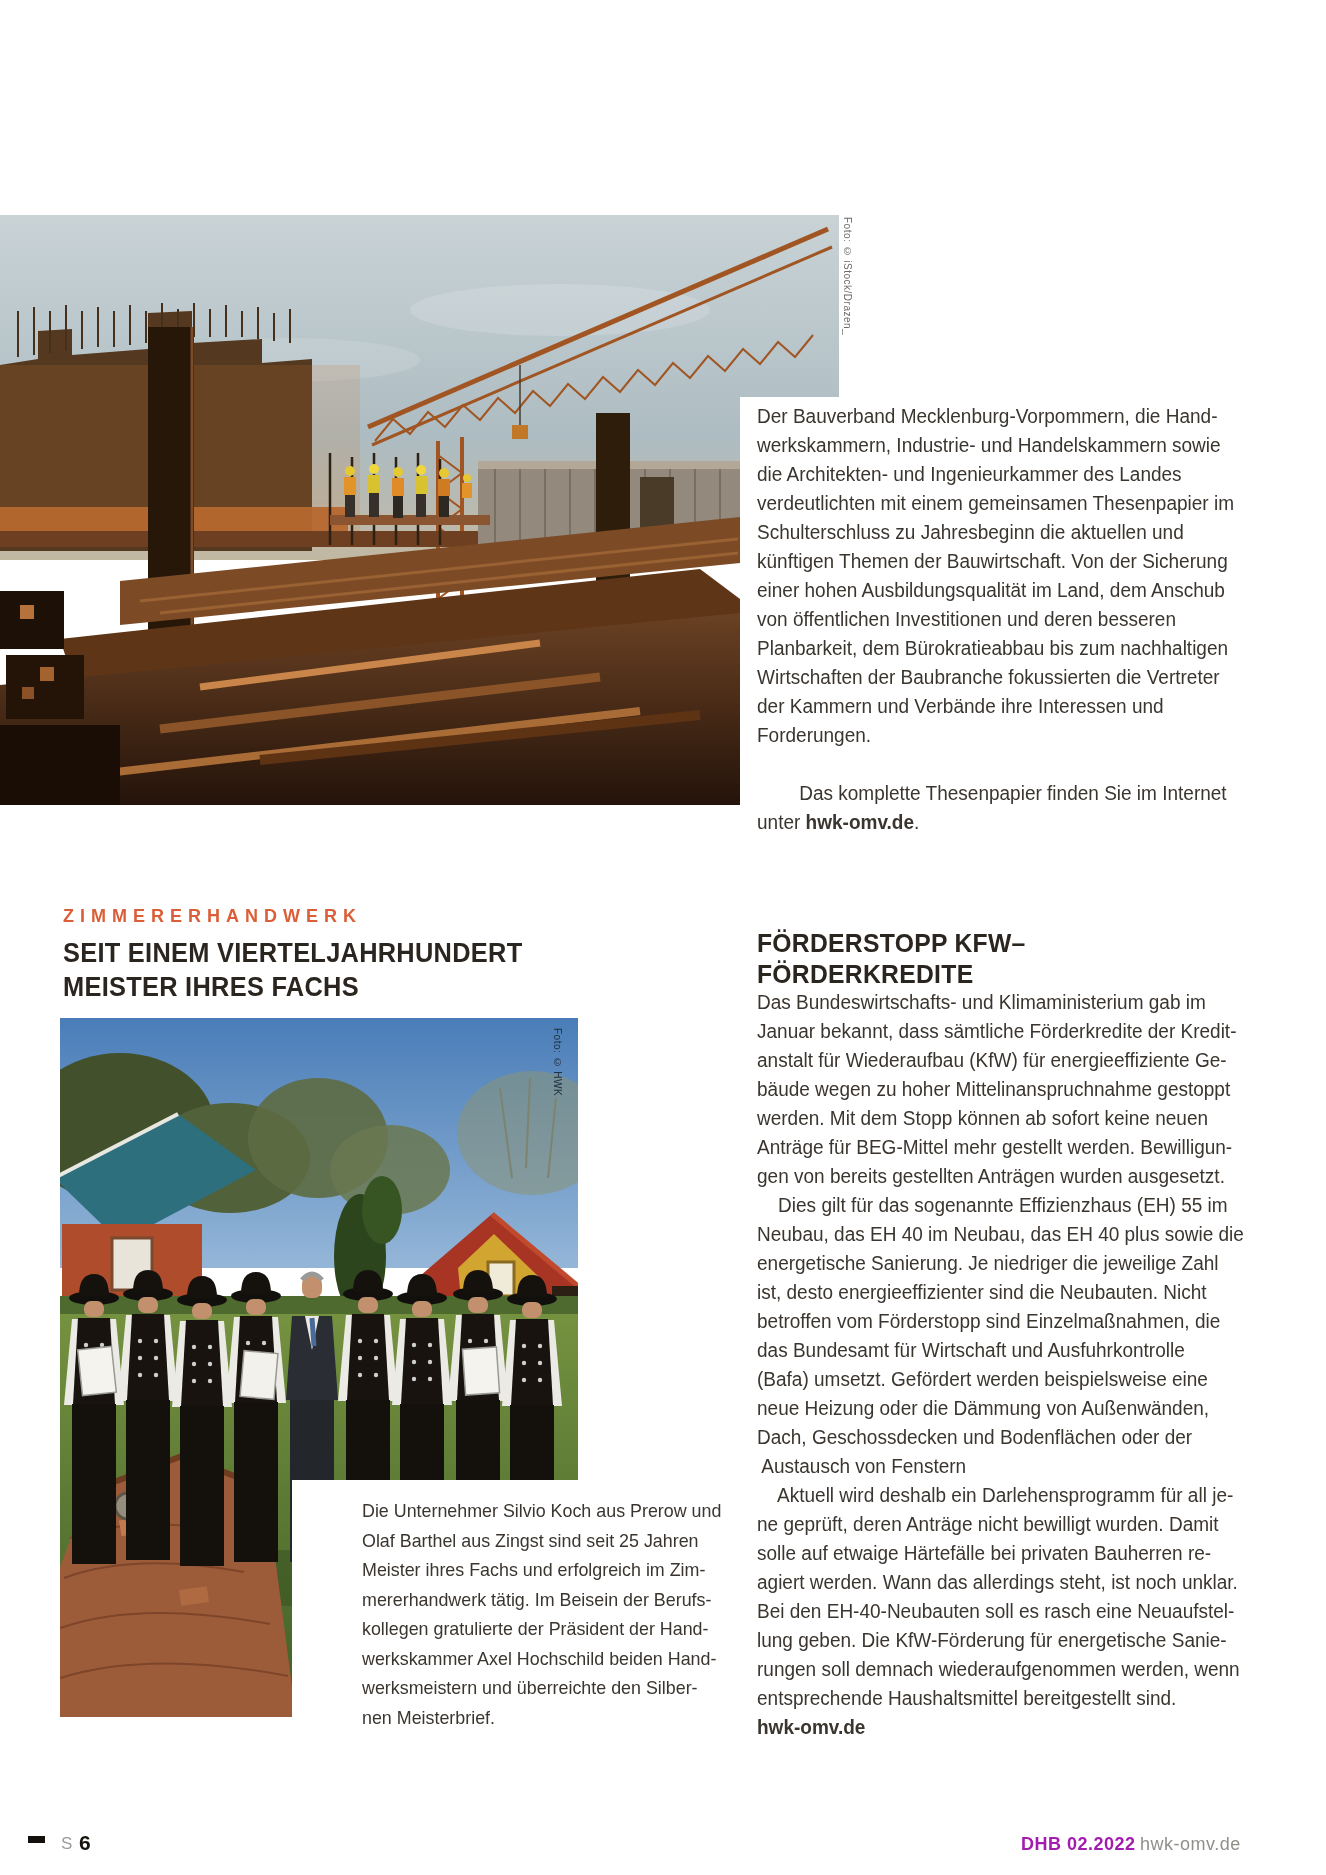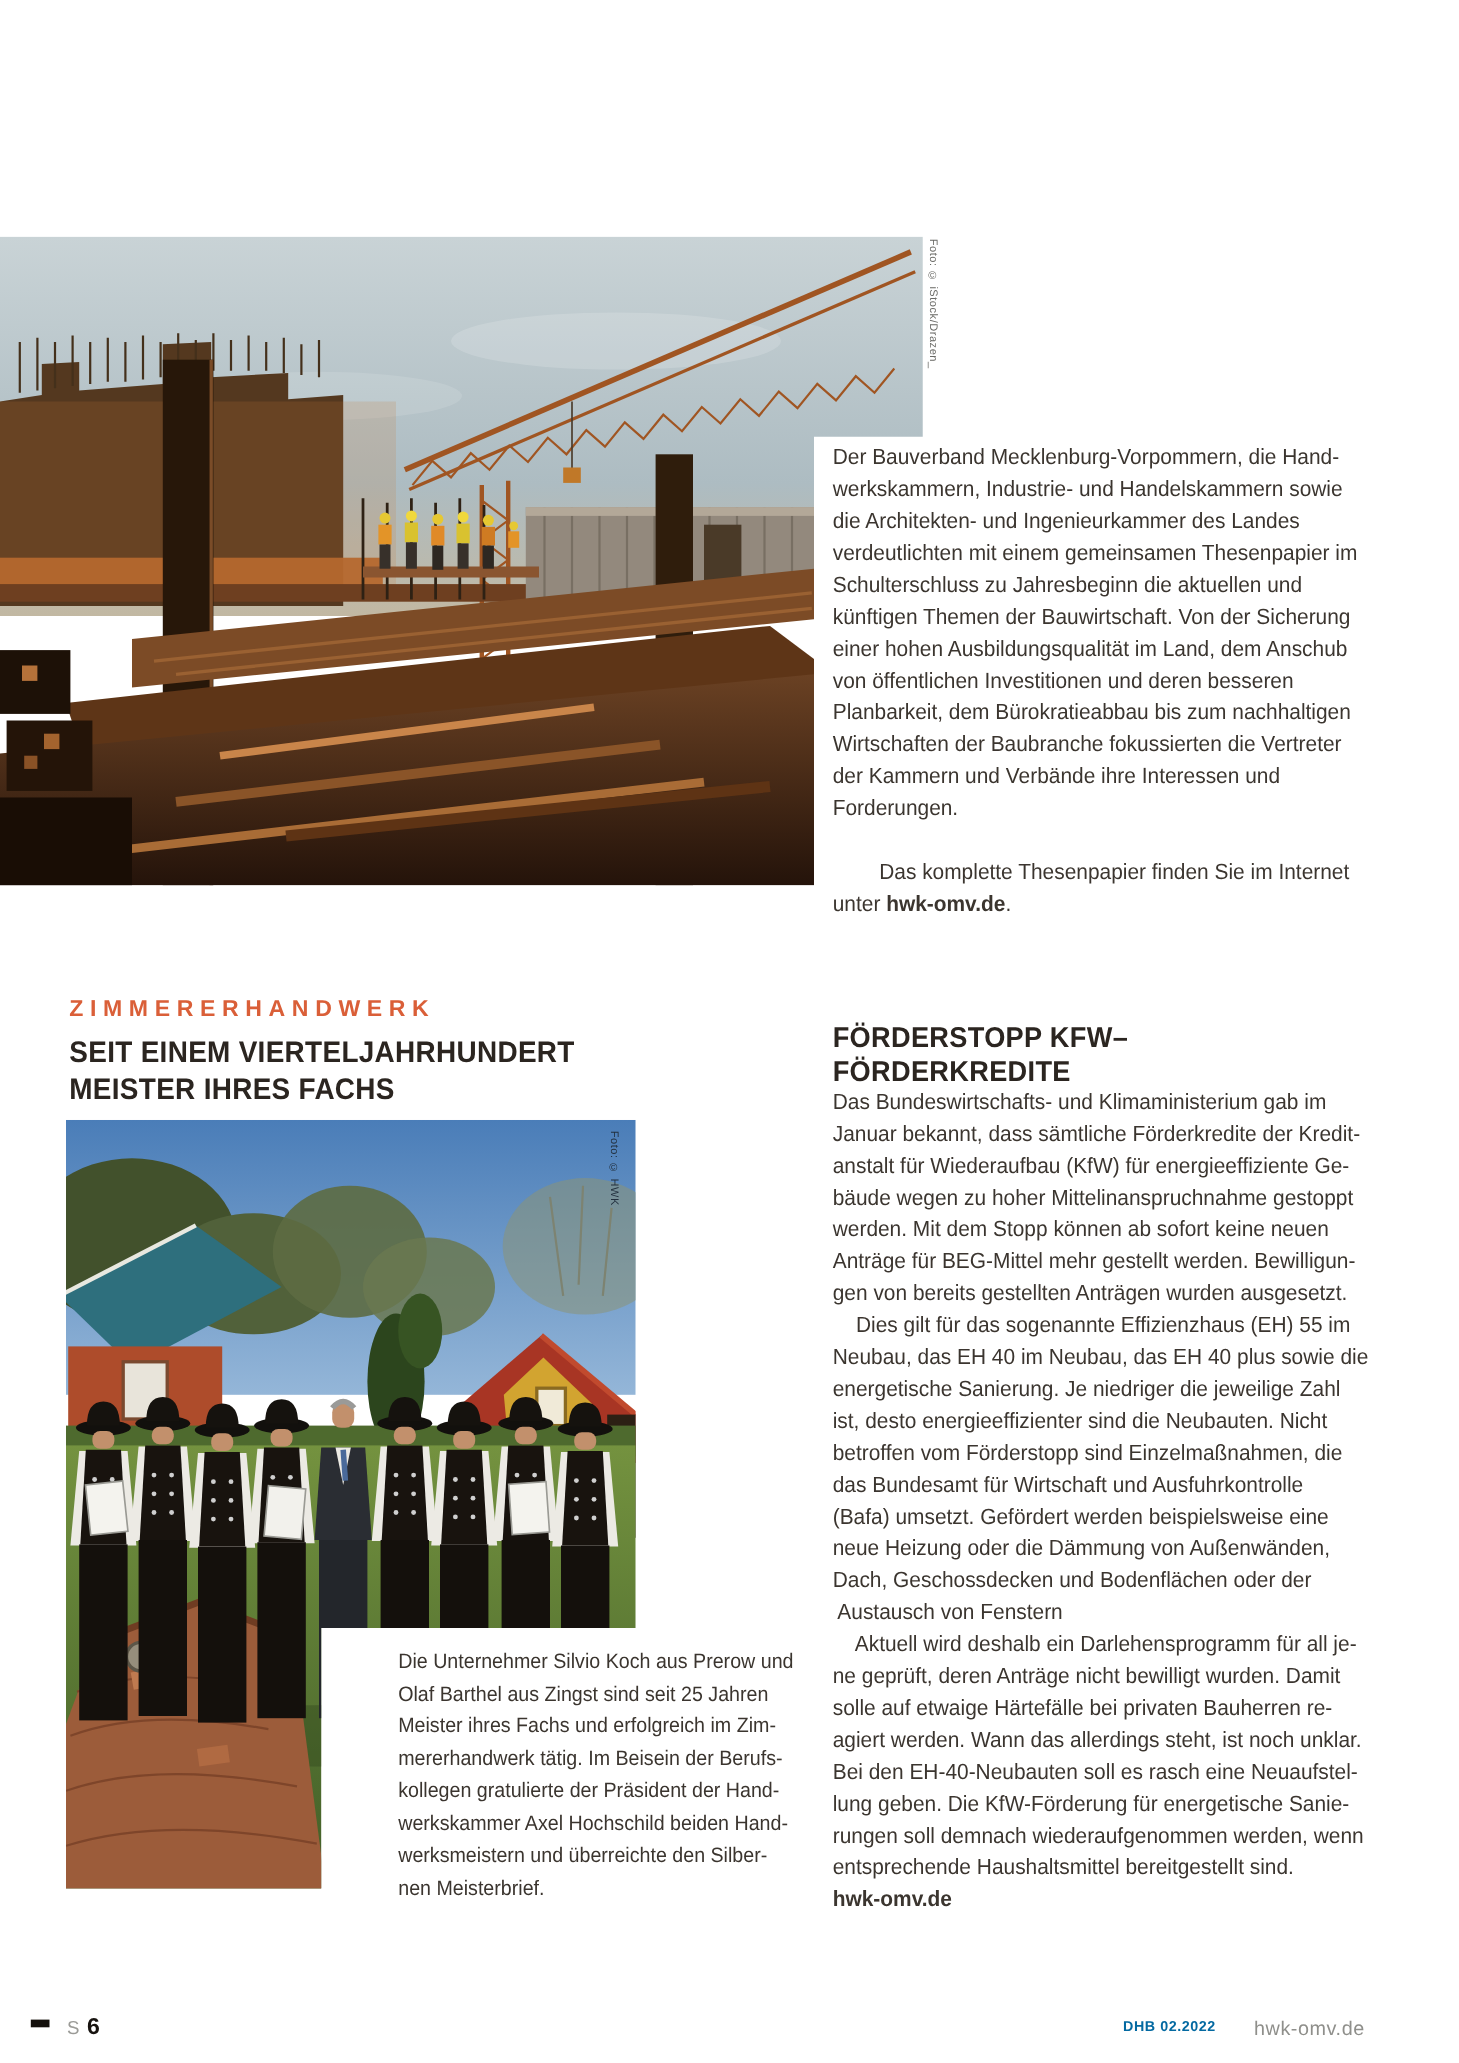--- a/index.html
+++ b/index.html
@@ -1,32 +1,32 @@
 <!DOCTYPE html>
 <html><head>
 <meta charset="utf-8">
 <style>
   html,body{margin:0;padding:0;background:#ffffff;}
   .page{position:relative;width:1326px;height:1875px;background:#ffffff;overflow:hidden;
         font-family:"Liberation Sans", sans-serif;color:#3b352f;}
   .abs{position:absolute;}
   .pre{white-space:pre;}
-  .kicker{font-weight:bold;color:#da5f38;font-size:21px;letter-spacing:5px;}
+  .kicker{font-weight:bold;color:#da5f38;font-size:18px;letter-spacing:5px;}
   .title{font-weight:bold;color:#2b2520;font-size:27px;line-height:33px;letter-spacing:0.3px;
          transform:scaleX(.94);transform-origin:left top;white-space:pre;}
   .title-sm{font-weight:bold;color:#2b2520;font-size:26px;line-height:31px;letter-spacing:0.3px;
          transform:scaleX(.95);transform-origin:left top;white-space:pre;}
   .body{font-size:20px;line-height:29px;color:#3b352f;transform:scaleX(.95);transform-origin:left top;}
   .caption{font-size:19px;line-height:29.5px;color:#3b352f;transform:scaleX(.94);transform-origin:left top;}
   .b{font-weight:bold;}
   .credit{font-size:10px;letter-spacing:0.5px;color:#6a6a66;writing-mode:vertical-rl;}
   .credit-dark{color:#22303e;}
   .footer-gray{font-size:17px;color:#9b9b97;}
   .footer-num{font-size:21px;font-weight:bold;color:#17130f;}
-  .footer-issue{font-size:13px;font-weight:bold;color:#0369a1;letter-spacing:0.5px;}
+  .footer-issue{font-size:18px;font-weight:bold;color:#a21caf;letter-spacing:0.5px;}
   .footer-site{font-size:18px;color:#8f8f8b;letter-spacing:0.5px;}
   .dash{width:17px;height:7px;background:#14100c;}
 </style>
 </head>
 <body>
 
 <div class="page">
 
   <svg class="abs" style="left:0;top:215px" width="839" height="590" viewBox="0 0 839 590">
     <defs>

